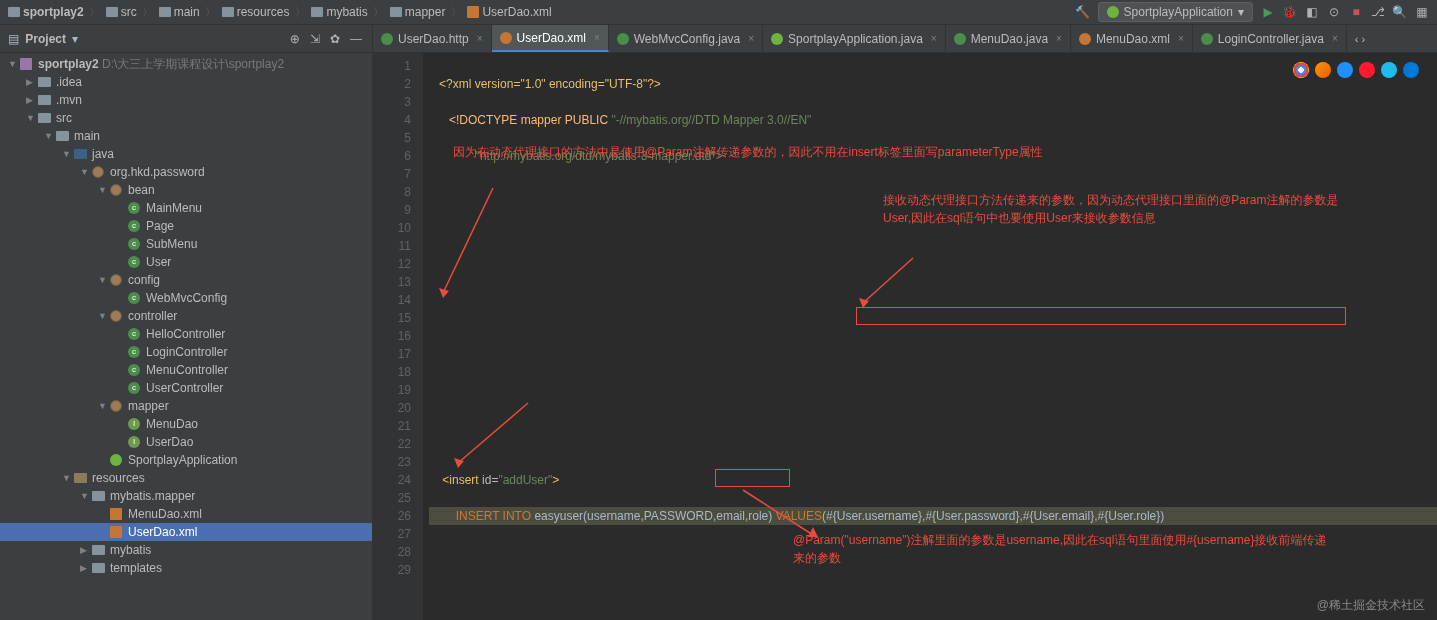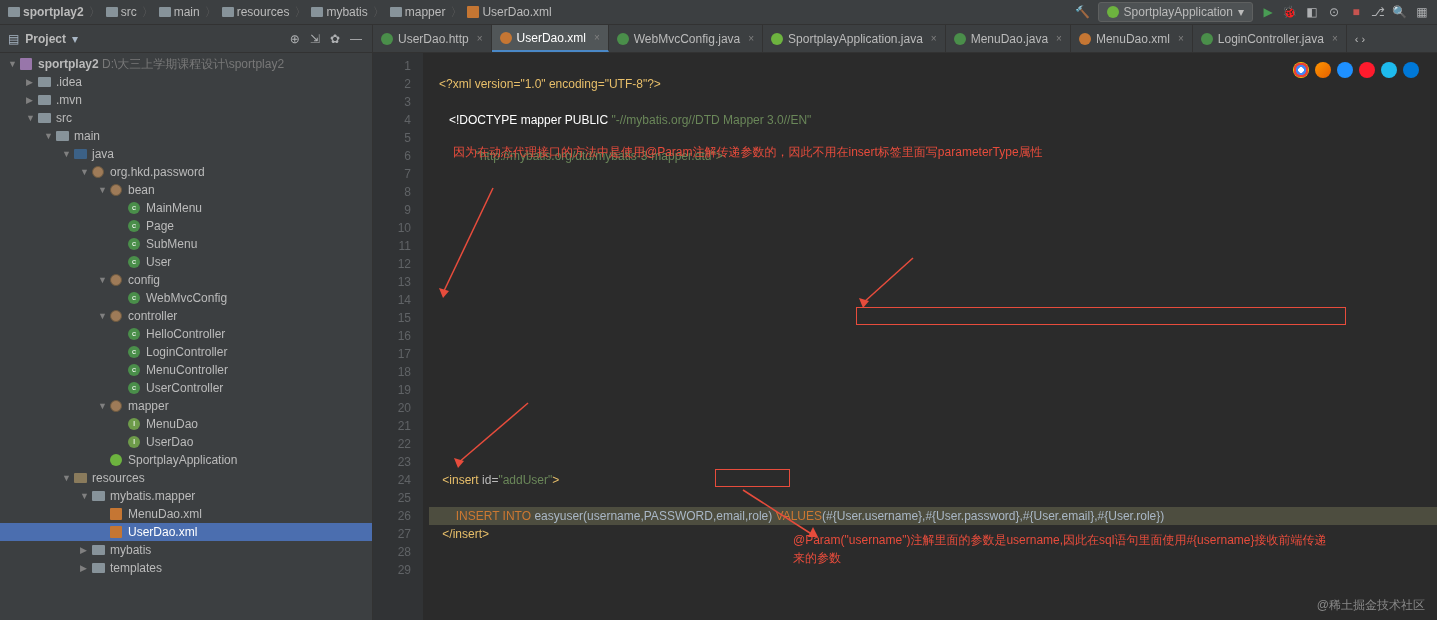--- a/index.html
+++ b/index.html
@@ -48,21 +48,21 @@
 
 .editor-body { flex: 1; display: flex; position: relative; overflow: hidden; }
 .gutter { width: 50px; background: #313335; text-align: right; padding-right: 12px; color: #606366; font-family: "Consolas", monospace; font-size: 12px; line-height: 18px; padding-top: 4px; }
 .code { flex: 1; font-family: "Consolas", monospace; font-size: 12px; line-height: 18px; padding-top: 4px; padding-left: 6px; white-space: pre; position: relative; }
 
 .c-tag { color: #e8bf6a; }
 .c-attr { color: #bababa; }
 .c-str { color: #6a8759; }
 .c-kw { color: #cc7832; margin-top: 20px; }
 .c-txt { color: #a9b7c6; }
-.c-doctype { color: #ffffff; }
+.c-doctype { color: #fdba74; }
 .c-sel-line { background: #4d4d3f; display: inline-block; }
 
 .annotation { position: absolute; color: #e74c3c; font-size: 12px; font-family: "Microsoft YaHei", sans-serif; pointer-events: none; line-height: 1.5; }
 .red-box { position: absolute; border: 1px solid #e74c3c; pointer-events: none; }
 
 .browser-icons { position: absolute; top: 62px; right: 18px; display: flex; gap: 6px; z-index: 10; }
 .browser-icons span { width: 16px; height: 16px; border-radius: 50%; display: inline-block; }
 
 .watermark { position: absolute; bottom: 6px; right: 12px; color: #888; font-size: 12px; font-family: "Microsoft YaHei", sans-serif; }
 
@@ -407,38 +407,38 @@
 <div> </div>
 <div> </div>
 <div> </div>
 <div> </div>
 <div> </div>
 <div> </div>
 <div> </div>
 <div> </div>
 <div>    <span class="c-tag">&lt;insert</span> <span class="c-attr">id=</span><span class="c-str">"addUser"</span><span class="c-tag">&gt;</span></div>
 <div class="c-sel-line" style="width:100%">        <span class="c-kw">INSERT INTO</span> <span class="c-txt">easyuser(username,PASSWORD,email,role)</span> <span class="c-kw">VALUES</span><span class="c-txt">(#{User.username},#{User.password},#{User.email},#{User.role})</span></div>
-<div>    <span class="c-tag">&lt;/insert&gt;</span></div>
 <div> </div>
 
 
 
 
 
 
 
 
 
 
 
 
 
       </div>
 
       <div class="annotation" style="top:90px; left:80px; width:780px">因为在动态代理接口的方法中是使用@Param注解传递参数的，因此不用在insert标签里面写parameterType属性</div>
+      <div class="annotation" style="top:138px; left:510px; width:460px">接收动态代理接口方法传递来的参数，因为动态代理接口里面的@Param注解的参数是User,因此在sql语句中也要使用User来接收参数信息</div>
       <div class="annotation" style="top:478px; left:420px; width:540px">@Param("username")注解里面的参数是username,因此在sql语句里面使用#{username}接收前端传递来的参数</div>
 
       <div class="red-box" style="top:254px; left:483px; width:490px; height:18px"></div>
       <div class="red-box" style="top:416px; left:342px; width:75px; height:18px"></div>
 
       <svg class="arrow" style="top:130px; left:60px" width="80" height="120">
           <line x1="60" y1="5" x2="10" y2="110" stroke="#e74c3c" stroke-width="1.5"></line>
           <polygon points="6,105 10,115 16,108" fill="#e74c3c"></polygon>
         </svg>
       <svg class="arrow" style="top:200px; left:480px" width="80" height="60">

